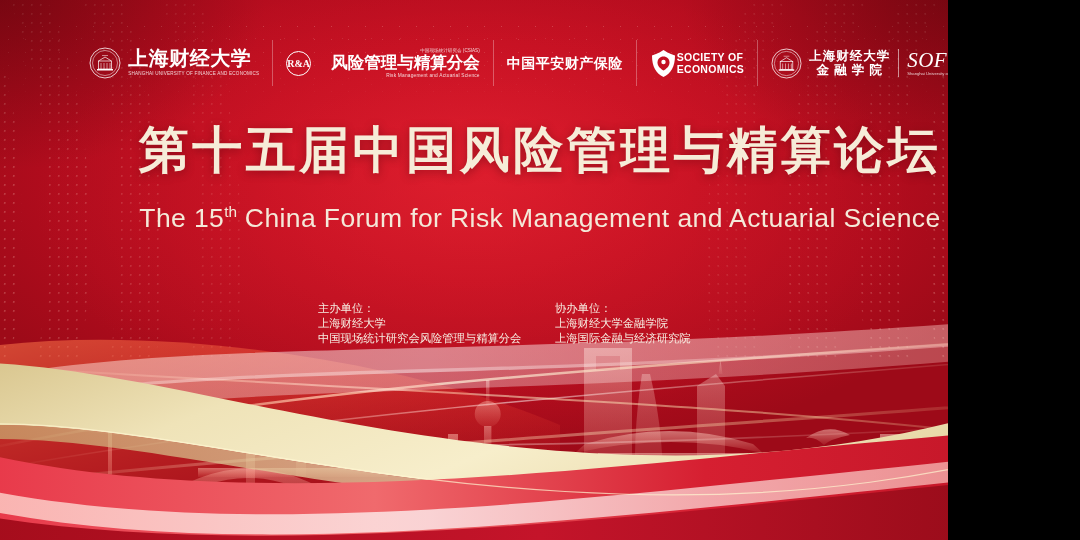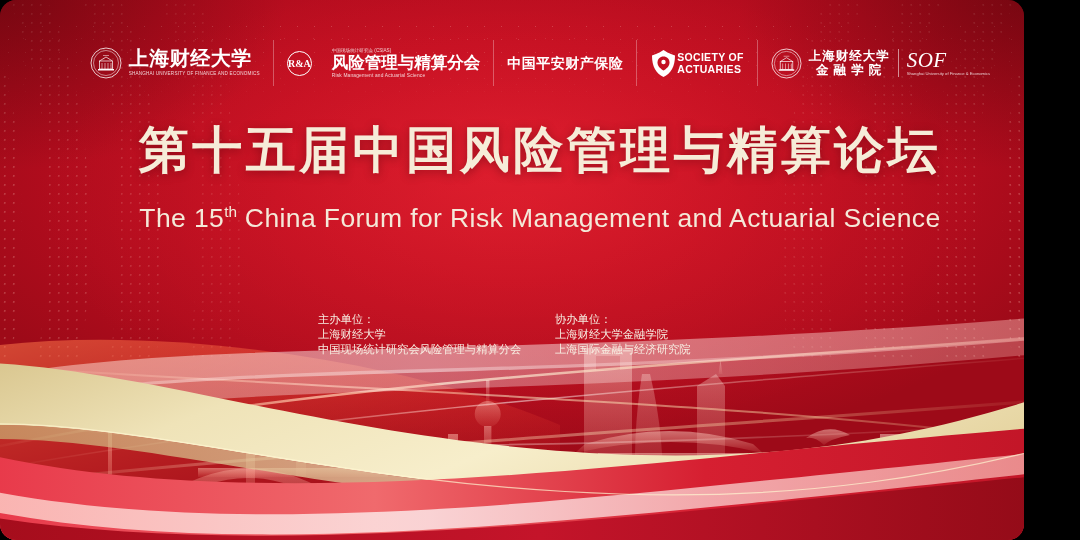--- a/index.html
+++ b/index.html
@@ -1,23 +1,22 @@
 <!DOCTYPE html>
 <html><head>
 <meta charset="utf-8">
 <style>
   * { margin:0; padding:0; box-sizing:border-box; }
   html,body { width:1080px; height:540px; overflow:hidden; background:#000; }
   body { font-family:"Liberation Sans","DejaVu Sans",sans-serif; }
 
   #banner{
-    position:relative; width:1024px; height:540px; overflow:hidden;
+    position:relative; width:948px; height:540px; overflow:hidden;
     background:
       radial-gradient(ellipse 60% 55% at 50% 30%, #d6162a 0%, #c40f22 40%, #b00c1d 75%, #9d0a18 100%);
-    border-radius: 16px;
   }
 
   
   .bg-layer{ position:absolute; inset:0; pointer-events:none; }
 
   .vignette{
     background:radial-gradient(ellipse 75% 70% at 50% 38%, rgba(255,60,60,.22) 0%, rgba(180,10,25,0) 62%);
   }
   .corner-dark{
     background:
@@ -66,27 +65,27 @@
     font-family:"Liberation Sans",sans-serif;
     color:rgba(255,255,255,.82); letter-spacing:.2px; white-space:nowrap;
   }
 
   
   .l1 .txt{ margin-left:7px; }
   .l1 .lg-cn{ font-size:20px; line-height:21px; }
   .l1 .lg-en{ font-size:4.6px; line-height:8px; margin-top:1px; }
 
   
-  .l2 .txt{ margin-left:20px; text-align:left; }
+  .l2 .txt{ margin-left:20px; text-align:right; }
   .l2 .lg-top{ font-size:4.6px; color:rgba(255,255,255,.80); line-height:7px; }
   .l2 .lg-cn{ font-size:16.5px; line-height:18px; letter-spacing:0; }
   .l2 .lg-en{ font-size:4.8px; line-height:8px; }
   .ra-badge{
     width:25px; height:25px; border-radius:50%;
-    border:1.4px solid #fff; display:flex; align-items:center; justify-content:flex-end;
+    border:1.4px solid #fff; display:flex; align-items:center; justify-content:flex-start;
     font-family:"Liberation Serif",serif; font-weight:bold; font-size:10px; color:#fff;
   }
 
   
   .l3 .lg-cn{ font-size:14px; line-height:24px; letter-spacing:.5px;
               font-family:"Liberation Sans",sans-serif; }
 
   
   .l4 .txt{ }
   .l4 .soa-l{ font-family:"Liberation Sans",sans-serif; font-weight:bold;
@@ -112,21 +111,21 @@
   .title-en{
     position:absolute; top:196px; left:0; width:1080px; text-align:center;
     font-family:"Liberation Sans",sans-serif;
     font-weight:400; font-size:26.5px; line-height:32px;
     letter-spacing:.4px; color:#f4e9d9;
   }
   .title-en sup{ font-size:.58em; vertical-align:super; letter-spacing:0; }
 
   
   .orgs{
-    position:absolute; top:312px; left:0; width:1080px;
+    position:absolute; top:301px; left:0; width:1080px;
     display:flex; justify-content:center; gap:0;
   }
   .org-col{
     font-family:"Liberation Sans","DejaVu Sans",sans-serif;
     font-size:11.3px; line-height:15.2px;
     color:#f7eee2; white-space:nowrap;
   }
   .org-col .head{ margin-bottom:0; }
   .c1{ width:245px; padding-left:8px; }
   .c2{ width:290px; }
@@ -349,21 +348,21 @@
     </div>
 
     <div class="logo l4">
       <svg class="seal" width="27" height="29" viewBox="0 0 54 58">
         <path d="M27 2 C16 10 6 12 4 13 c0 22 8 36 23 43 c15 -7 23 -21 23 -43 c-2 -1 -12 -3 -23 -11 z" fill="#fff"></path>
         <path d="M27 15 c-7 0 -12 5 -12 12 c0 8 7 13 12 16 c5 -3 12 -8 12 -16 c0 -7 -5 -12 -12 -12 z" fill="#c40f22"></path>
         <circle cx="27" cy="26" r="4.4" fill="#fff"></circle>
       </svg>
       <div class="txt">
         <div class="soa-l">SOCIETY OF</div>
-        <div class="soa-l">ACTUARIES</div>
+        <div class="soa-l">ECONOMICS</div>
       </div>
     </div>
 
     <div class="logo l5">
       <svg class="seal" width="31" height="31" viewBox="0 0 64 64">
         <circle cx="32" cy="32" r="30" fill="none" stroke="#fff" stroke-width="1.6"></circle>
         <circle cx="32" cy="32" r="25" fill="none" stroke="#fff" stroke-width="1"></circle>
         <rect x="19" y="28" width="26" height="16" fill="none" stroke="#fff" stroke-width="1.4"></rect>
         <path d="M19 28 L32 20 L45 28" fill="none" stroke="#fff" stroke-width="1.4"></path>
         <path d="M24 44 V32 M30 44 V32 M36 44 V32 M42 44 V32" stroke="#fff" stroke-width="1.1"></path>

